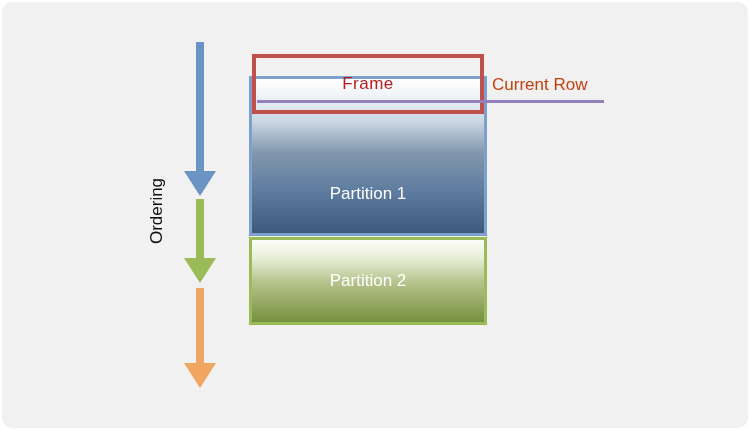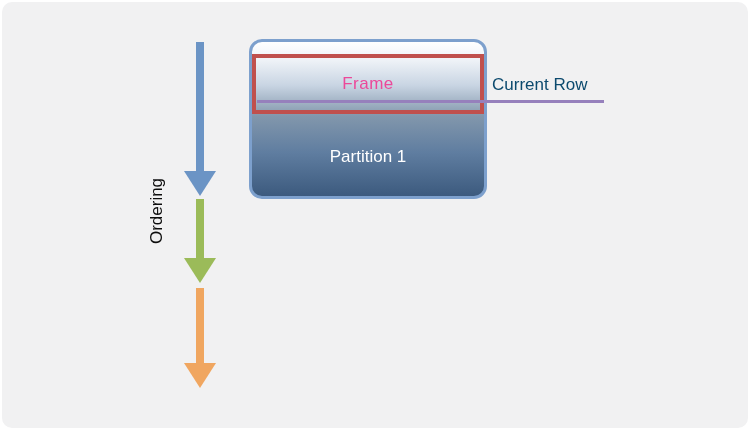--- a/index.html
+++ b/index.html
@@ -51,22 +51,23 @@
     white-space: nowrap;
     z-index: 2;
   }
 
   
   .box {
     position: absolute;
     left: 249px;
     width: 238px;
     box-sizing: border-box;
-    border-radius: 13px;
+    border-radius: 0;
     z-index: 1;
+    margin-top: 37px;
   }
   .p1 {
     top: 39px; height: 160px;
     border: 3px solid #7da0cd;
     background: linear-gradient(180deg,
       #ffffff 0%, #eef2f7 12%, #c9d5e3 28%, #8297ac 48%, #5f7da0 72%, #3c5a7e 100%);
   }
   .p2 {
     top: 200px; height: 88px;
     border: 3px solid #9bbb59;
@@ -113,21 +114,21 @@
     position: absolute;
     left: 257px; top: 100px;
     width: 347px; height: 3px;
     background: #9680bc;
     z-index: 4;
   }
   .current-row-label {
     position: absolute;
     left: 492px; top: 75px;
     font-size: 17px;
-    color: #0c4a6e;
+    color: #c2410c;
     white-space: nowrap;
     z-index: 4;
   }
 </style>
 </head>
 <body>
 
 <div class="canvas">
   <div class="panel"></div>
 
@@ -143,21 +144,24 @@
   </div>
   <div>
     <div class="arrow-shaft shaft-orange" style="background-color: rgb(240, 166, 96);"></div>
     <div class="arrow-head head-orange" style="border-top-color: rgb(240, 166, 96);"></div>
   </div>
 
   <div class="box p1" style="border-color: rgb(125, 160, 205);">
     <div class="box-label p1-label">Partition 1</div>
   </div>
 
+  <div class="box p2" style="border-color: rgb(155, 187, 89);">
+    <div class="box-label">Partition 2</div>
+  </div>
 
 
   <div class="frame-box" style="border-color: rgb(192, 80, 77);">
-    <div class="frame-label" style="color: #ec4899;">Frame</div>
+    <div class="frame-label" style="color: #b91c1c;">Frame</div>
   </div>
 
   <div class="current-row-line" style="background-color: rgb(150, 128, 188);"></div>
   <div class="current-row-label">Current Row</div>
 </div>
 
 </body></html>

